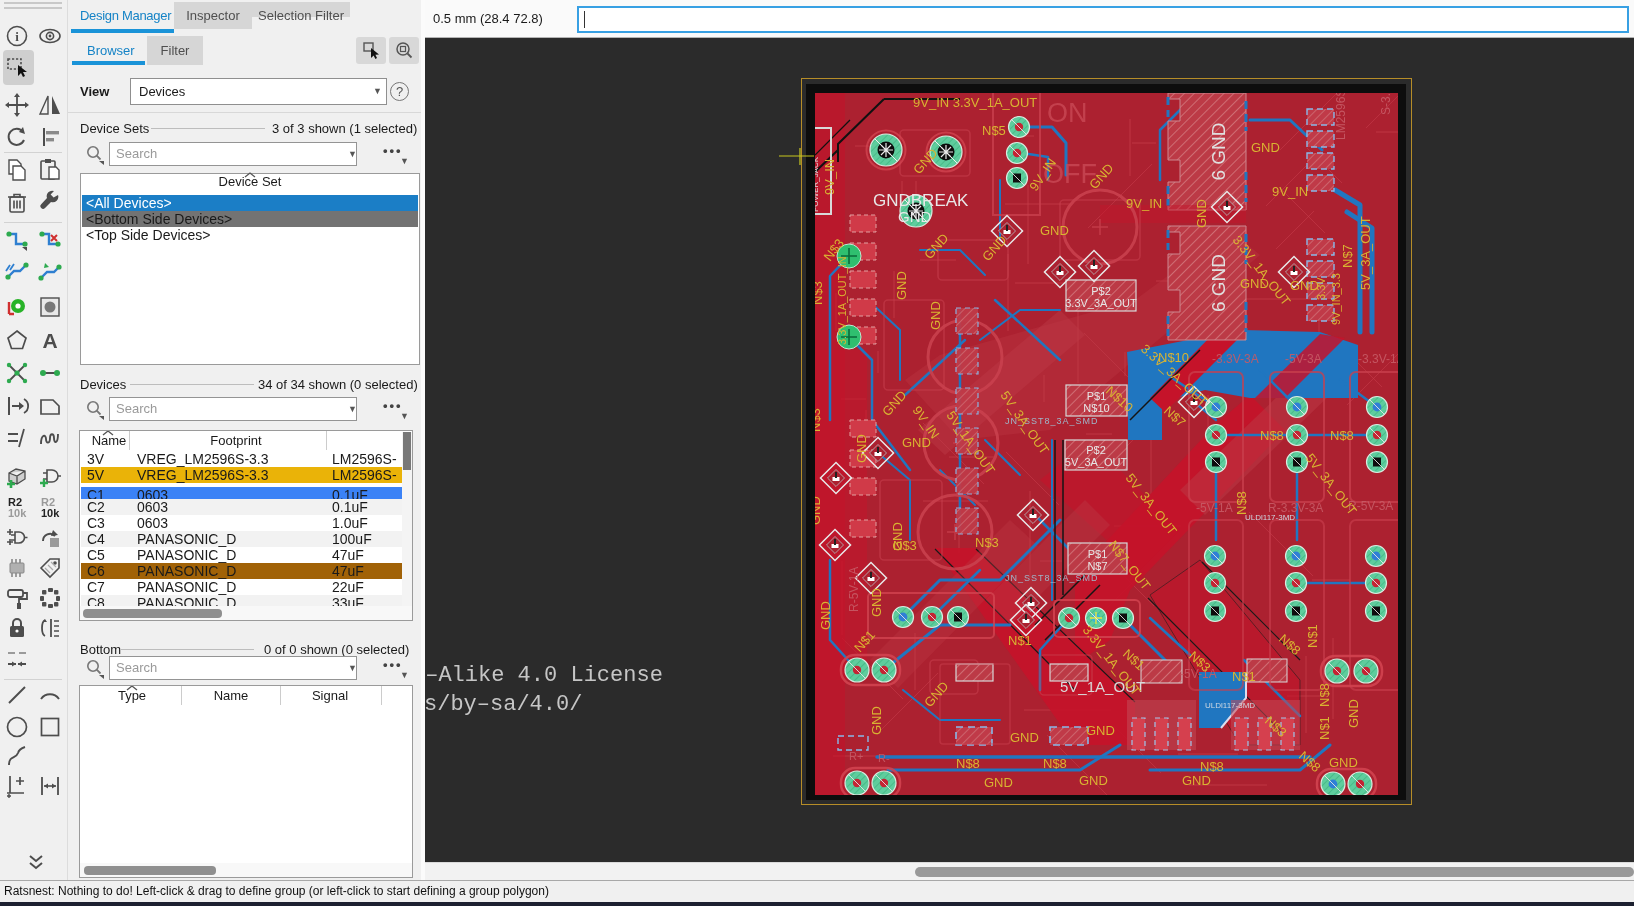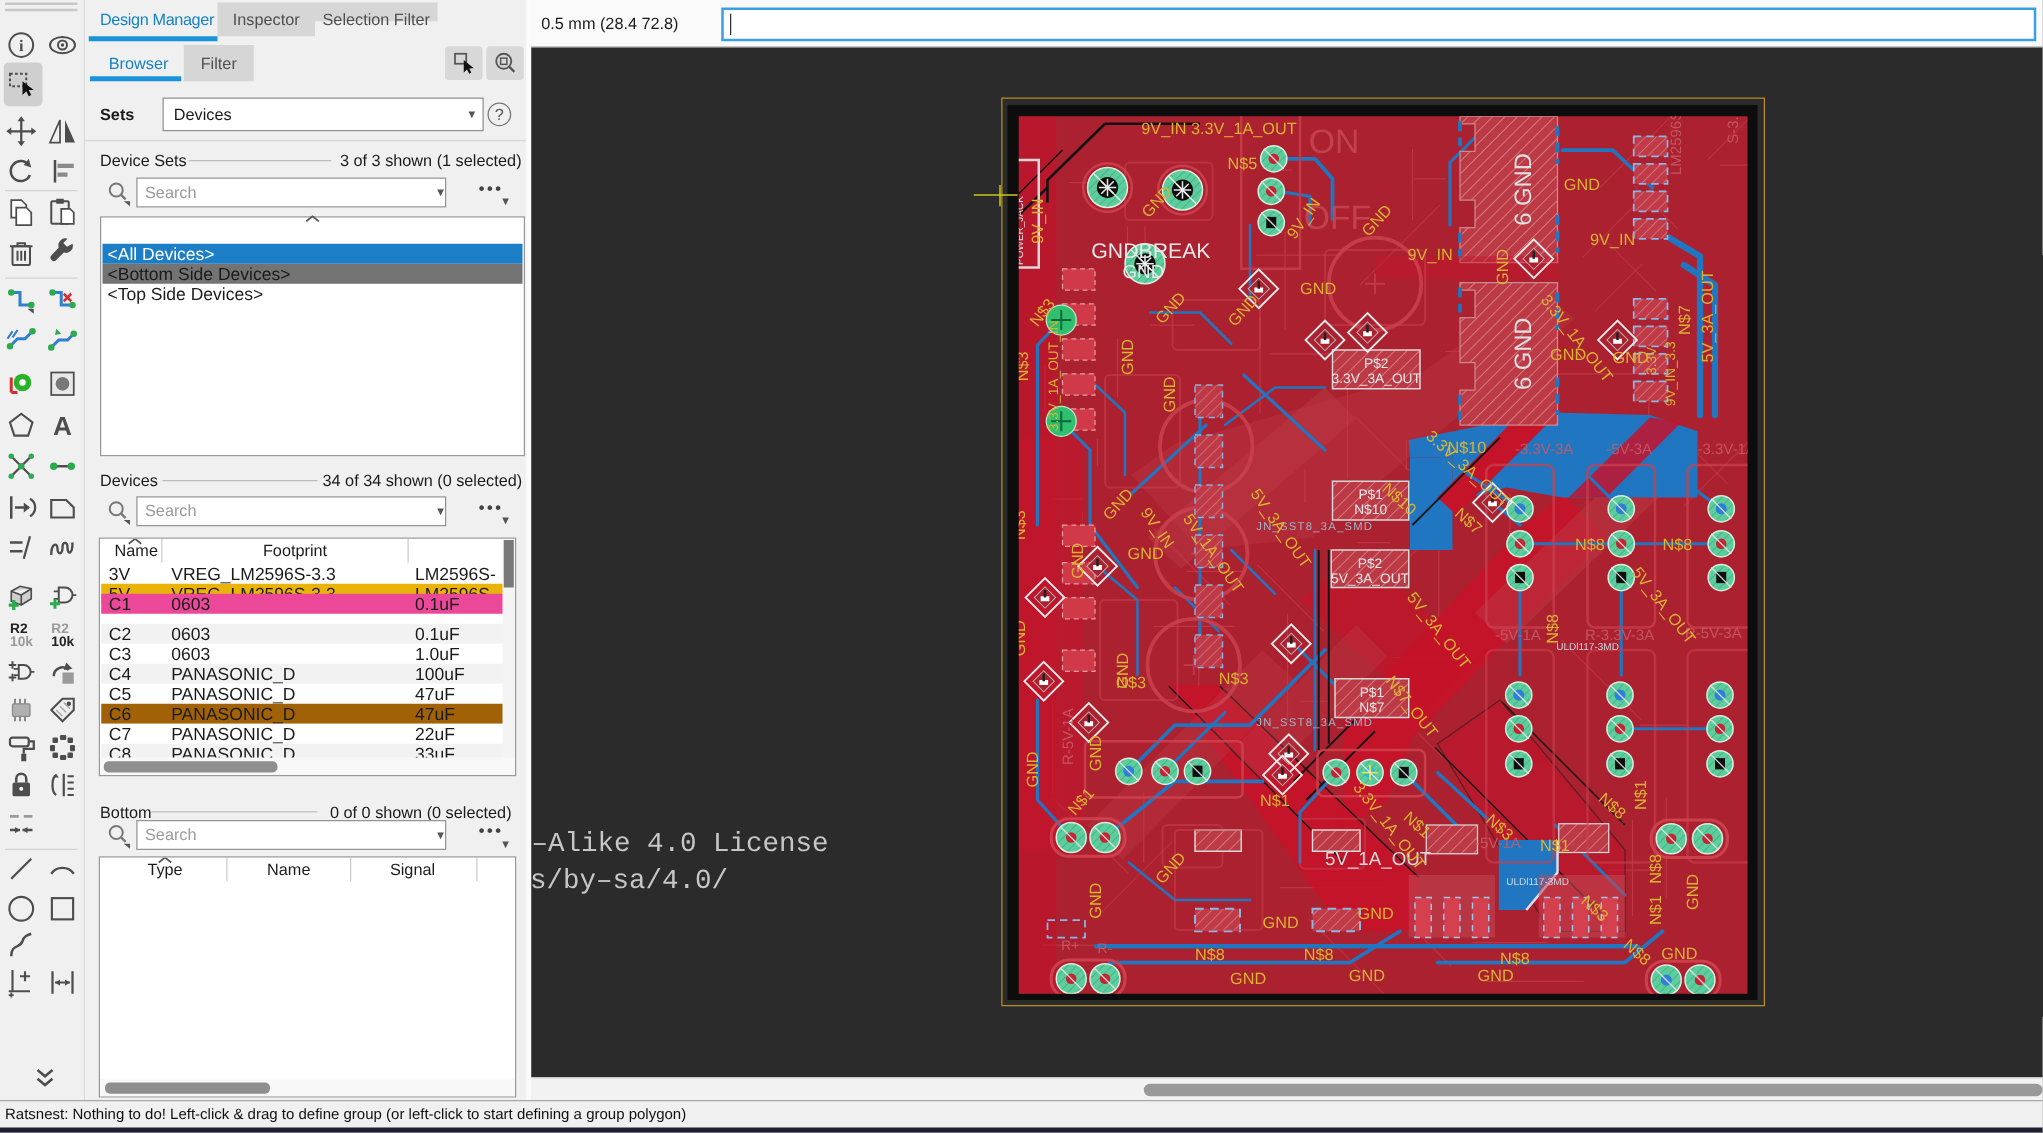--- a/index.html
+++ b/index.html
@@ -259,39 +259,40 @@
 <div class="underline" style="left:4px;top:61px;width:73px"></div>
 <div style="position:absolute;left:288px;top:37px;width:30px;height:27px;background:#d8d8d8;border-radius:3px"><svg width="30" height="27" viewBox="0 0 30 27">
         <rect x="8" y="6" width="9" height="8" fill="none" stroke="#555" stroke-width="1.4"></rect>
         <path d="M15 11 L15 21 L17.6 18.6 L19.4 22 L21 21 L19.4 17.8 L23 17.6 Z" fill="#111"></path>
       </svg></div>
 <div style="position:absolute;left:321px;top:37px;width:30px;height:27px;background:#d8d8d8;border-radius:3px"><svg width="30" height="27" viewBox="0 0 30 27">
         <circle cx="14" cy="12" r="6" fill="none" stroke="#555" stroke-width="1.5"></circle>
         <rect x="11.5" y="9.5" width="5" height="5" fill="none" stroke="#555" stroke-width="1.2"></rect>
         <path d="M18.5 16.5 L22.5 20.5" stroke="#555" stroke-width="1.8"></path>
       </svg></div>
-<div class="lbl" style="left:12px;top:84px;font-weight:bold">Sets</div>
+<div class="lbl" style="left:12px;top:84px;font-weight:bold">View</div>
 <div style="position:absolute;left:62px;top:78px;width:257px;height:27px;background:#fff;border:1px solid #8f8f8f;font-size:13px;color:#1a1a1a;line-height:25px;padding-left:8px">Devices</div>
 <div class="dd" style="left:305px;top:86px">▼</div>
 <div style="position:absolute;left:322px;top:82px;width:19px;height:19px;border:1.5px solid #777;border-radius:50%;color:#555;font-size:13px;text-align:center;line-height:17px">?</div>
 <div class="rule" style="left:0px;top:112px;width:357px;background:#d8d8d8"></div>
 <div class="sect" style="left:12px;top:121px">Device Sets</div>
 <div class="rule" style="left:83px;top:128px;width:114px"></div>
 <div class="cnt" style="left:204px;top:121px">3 of 3 shown (1 selected)</div>
 
   <svg style="position:absolute;left:16px;top:144px" width="22" height="22" viewBox="0 0 22 22">
       <circle cx="9" cy="8" r="5.2" fill="none" stroke="#777" stroke-width="1.6"></circle>
       <path d="M12.7 11.7 L16.5 15.5" stroke="#777" stroke-width="1.8"></path>
       <path d="M15 17 l5 0 l0 4 Z" fill="#555"></path>
     </svg>
   <div class="sbox" style="left:41px;top:142px;width:248px">Search</div>
   <div class="dd" style="left:280px;top:149px">▼</div>
   <div class="dots" style="left:315px;top:143px">•••</div>
   <div class="dd" style="left:332px;top:156px">▼</div>
 <div class="tbl" style="left:12px;top:173px;width:340px;height:192px">
+ <div style="position:absolute;left:0;top:0;width:100%;height:19px;text-align:center;font-size:13px;color:#1a1a1a">Device Set</div>
  <svg style="position:absolute;left:163px;top:-2px" width="12" height="6" viewBox="0 0 12 6">
         <path d="M1 5 L6 1 L11 5" fill="none" stroke="#555" stroke-width="1.3"></path>
       </svg>
  <div class="trow" style="top:21px;background:#1b7ec6;color:#fff;padding-left:4px">&lt;All Devices&gt;</div>
  <div class="trow" style="top:37px;background:#737373;padding-left:4px">&lt;Bottom Side Devices&gt;</div>
  <div class="trow" style="top:53px;padding-left:4px">&lt;Top Side Devices&gt;</div>
 </div>
 <div class="sect" style="left:12px;top:377px">Devices</div>
 <div class="rule" style="left:62px;top:384px;width:124px"></div>
 <div class="cnt" style="left:190px;top:377px">34 of 34 shown (0 selected)</div>
@@ -316,21 +317,21 @@
  <div class="trow" style="top:20px;background:#fff;overflow:hidden">
         <span style="position:absolute;left:6px">3V</span>
         <span style="position:absolute;left:56px">VREG_LM2596S-3.3</span>
         <span style="position:absolute;left:251px">LM2596S-3.3</span>
       </div>
       <div class="trow" style="top:36px;background:#eab308;overflow:hidden">
         <span style="position:absolute;left:6px">5V</span>
         <span style="position:absolute;left:56px">VREG_LM2596S-3.3</span>
         <span style="position:absolute;left:251px">LM2596S-3.3</span>
       </div>
-      <div class="trow" style="top:44px;background:#ec4899;overflow:hidden">
+      <div class="trow" style="top:56px;background:#3b82f6;overflow:hidden">
         <span style="position:absolute;left:6px">C1</span>
         <span style="position:absolute;left:56px">0603</span>
         <span style="position:absolute;left:251px">0.1uF</span>
       </div>
       <div class="trow" style="top:68px;background:#f2f2f2;overflow:hidden">
         <span style="position:absolute;left:6px">C2</span>
         <span style="position:absolute;left:56px">0603</span>
         <span style="position:absolute;left:251px">0.1uF</span>
       </div>
       <div class="trow" style="top:84px;background:#fff;overflow:hidden">

